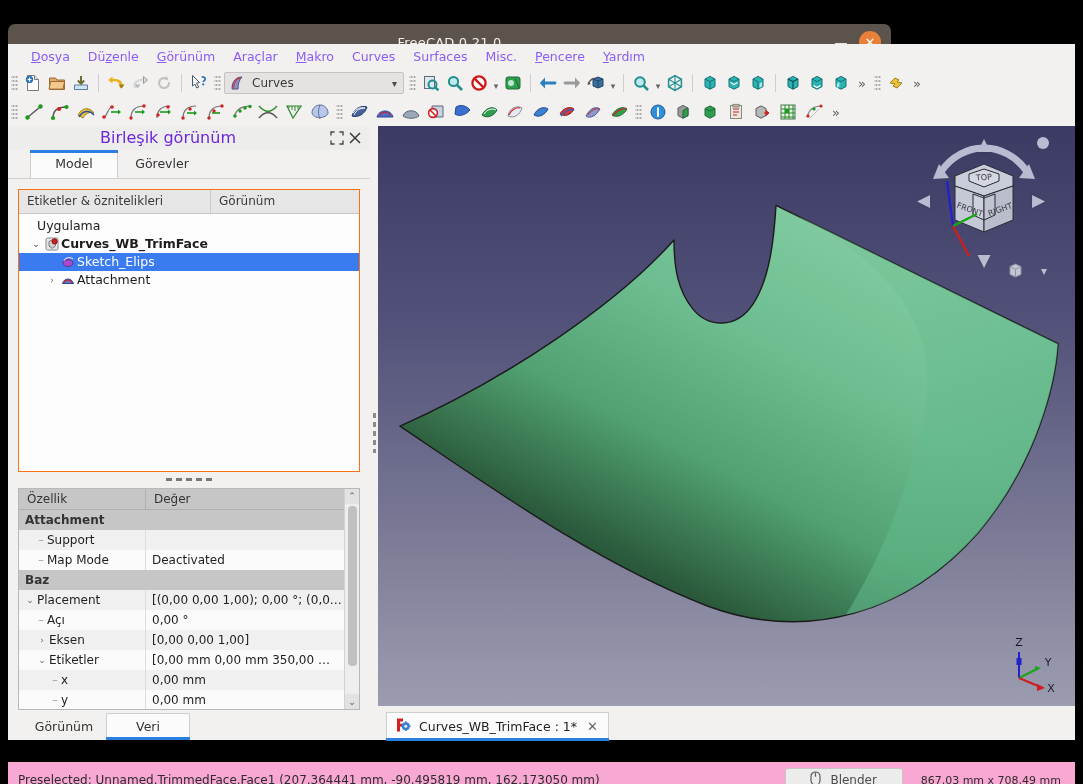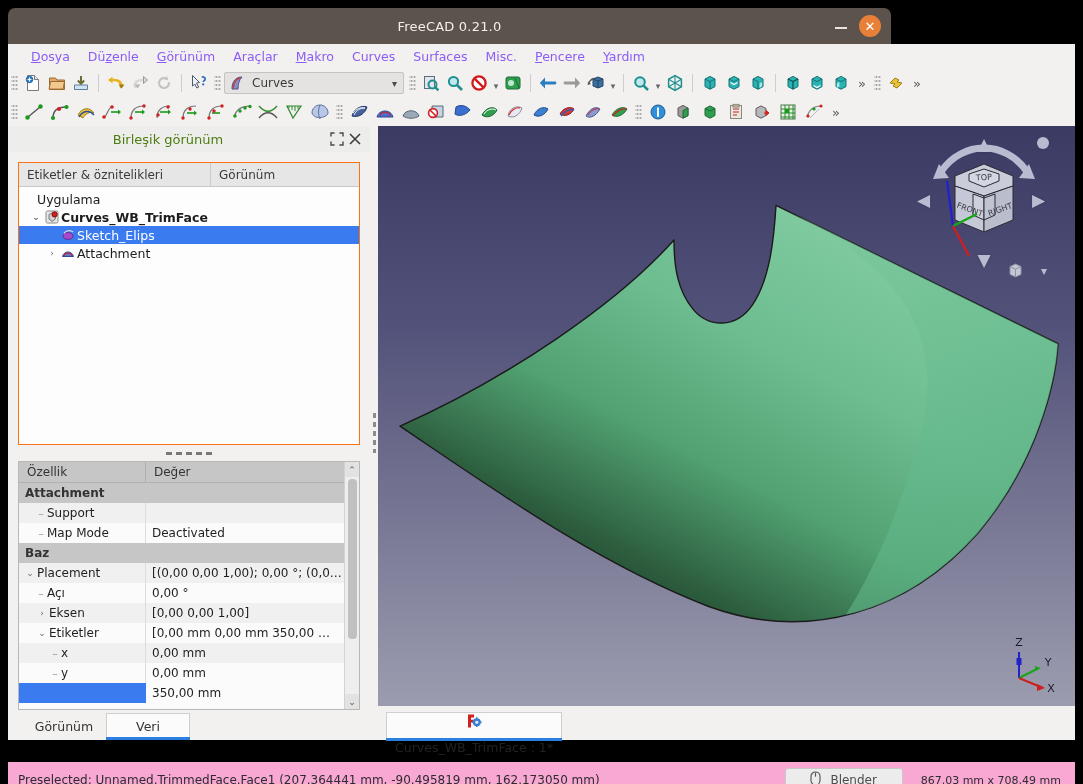--- a/index.html
+++ b/index.html
@@ -10,21 +10,21 @@
     background: #000;
     font-family: "DejaVu Sans", "Liberation Sans", sans-serif;
   }
   #app {
     position: relative;
     width: 1083px; height: 784px;
     background: #000;
   }
   
   .titlebar {
-    position: absolute; left: 8px; top: 8px; width: 883px; height: 36px;
+    position: absolute; left: 8px; top: 24px; width: 883px; height: 36px;
     background: #5c534c;
     border-radius: 7px 7px 0 0;
     display: flex; align-items: center; justify-content: center;
   }
   .titlebar-text {
     color: #f2efec; font-size: 13px; letter-spacing: .2px;
   }
   .win-btns {
     position: absolute; right: 10px; top: 0; height: 36px;
     display: flex; align-items: center; gap: 10px;
@@ -113,21 +113,21 @@
     display: flex; flex-direction: column;
     background: #f2f1f0;
     position: relative;
   }
   .dock-title {
     height: 26px; display: flex; align-items: center;
     background: #ededec; padding: 0 6px 0 0;
     position: relative;
   }
   .dock-title-text {
-    flex: 1 1 auto; text-align: center; font-size: 13px; color: #4d7c0f;
+    flex: 1 1 auto; text-align: center; font-size: 16px; color: #6d28d9;
   }
   .dock-ico {
     width: 18px; height: 18px; display: flex; align-items: center;
     justify-content: center; cursor: pointer; color: #4a4a4a;
   }
   .tabstrip {
     height: 30px; display: flex; align-items: flex-end;
     border-bottom: 1px solid #cfcfcf; background: #f2f1f0;
     padding-left: 22px;
   }
@@ -279,21 +279,21 @@
     cursor: default;
   }
   .doctabs {
     height: 34px; flex: 0 0 auto; display: flex; align-items: flex-end;
     background: #f2f1f0; padding-left: 8px;
   }
   .doctab {
     height: 28px; display: flex; align-items: center; gap: 8px;
     padding: 0 8px; background: #fbfbfb;
     border: 1px solid #cfcfcf; border-bottom: none;
-    font-size: 12.5px; color: #222; position: relative; cursor: pointer; flex-direction: column;
+    font-size: 12.5px; color: #222; position: relative; cursor: pointer;
   }
   .doctab::after {
     content: ""; position: absolute; left: -1px; right: -1px; bottom: -1px;
     height: 3px; background: #2a7fe0;
   }
   .doctab .dt-close {
     color: #666; font-size: 13px; padding: 0 2px; cursor: pointer;
   }
   
   .navcube { position: absolute; right: 24px; top: 8px; width: 134px; height: 152px; }
@@ -774,20 +774,24 @@
               <path d="M1 4.6V1h3.6M13 4.6V1H9.4M1 9.4V13h3.6M13 9.4V13H9.4" stroke="#4a4a4a" stroke-width="1.4" fill="none"></path>
             </svg>
         </span>
         <span class="dock-ico">
           <svg width="14" height="14" viewBox="0 0 14 14">
               <path d="M2 2l10 10M12 2L2 12" stroke="#3a3a3a" stroke-width="1.5"></path>
             </svg>
         </span>
       </div>
 
+      <div class="tabstrip">
+        <div class="tab active">Model</div>
+        <div class="tab">Görevler</div>
+      </div>
 
       <div class="treebox">
         <div class="tree-head">
           <div class="th-1">Etiketler &amp; öznitelikleri</div>
           <div class="th-2">Görünüm</div>
         </div>
         <div class="tree-body">
 
           <div class="tree-row">
             <span class="tw-toggle"></span>

